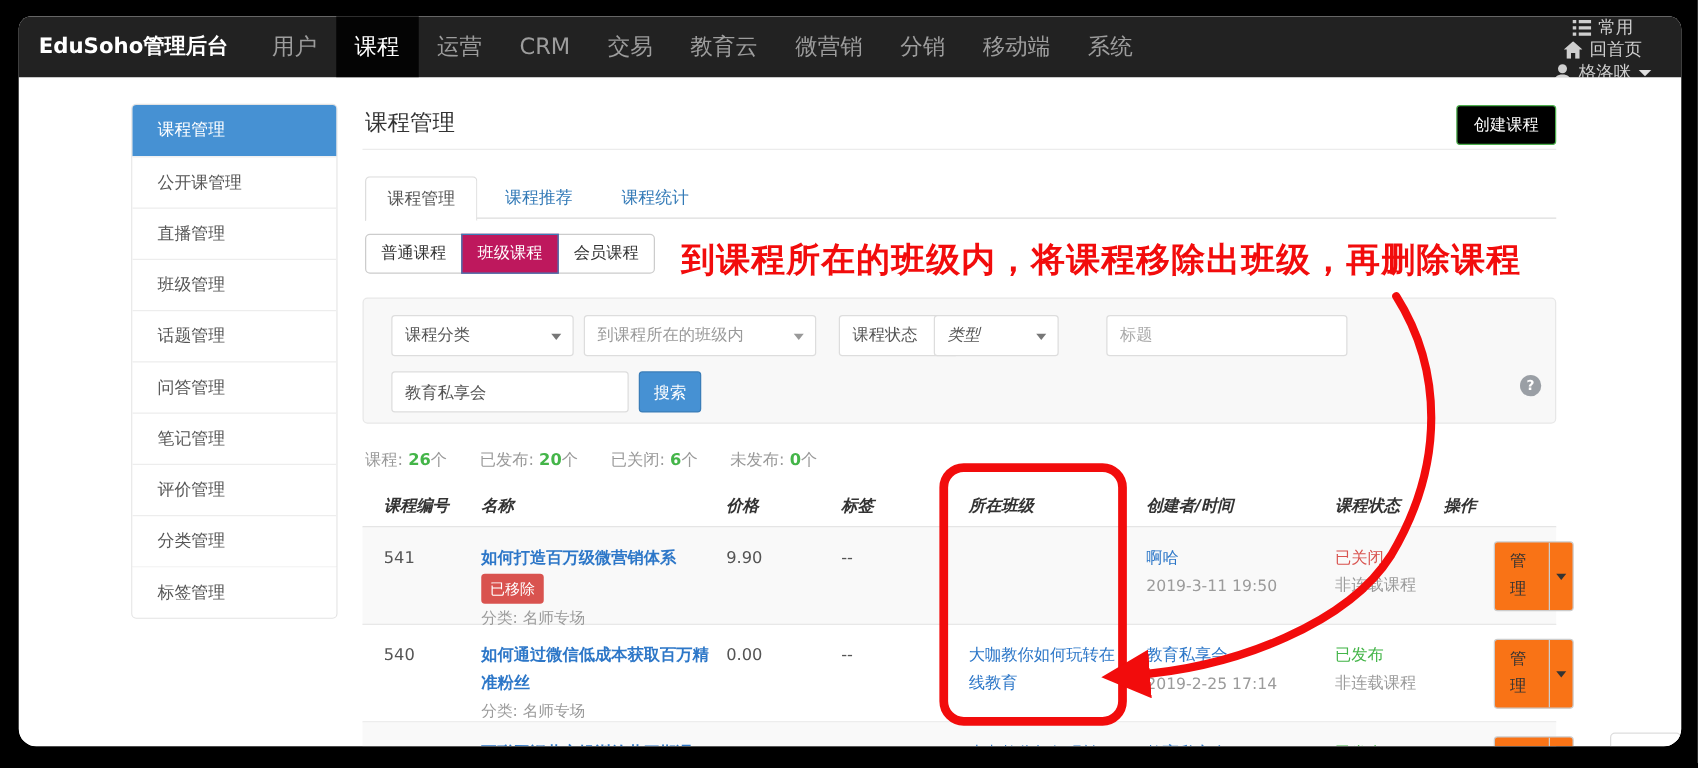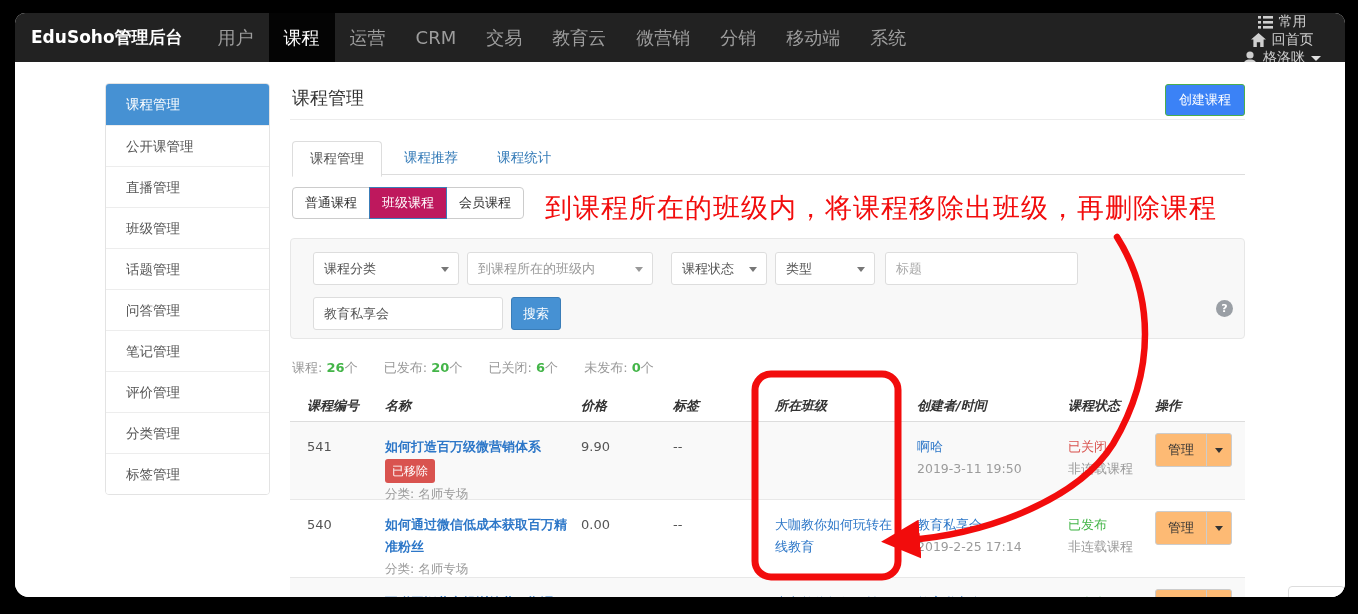--- a/index.html
+++ b/index.html
@@ -29,38 +29,38 @@
              border:1px solid #e3e3e3; border-radius:4px; }
   .side-item { height:41px; line-height:40px; padding-left:20px; font-size:13.5px; color:#555;
                border-top:1px solid #ededed; cursor:pointer; background:#fff; }
   .side-item:first-child { border-top:none; border-radius:3px 3px 0 0; }
   .side-item:last-child { border-radius:0 0 3px 3px; }
   .side-item.active { background:#4691d3; color:#fff; border-top:none; }
 
   
   .main { position:absolute; left:275px; top:0; width:955px; height:535px; }
   .page-title { position:absolute; left:2px; top:24px; font-size:18px; color:#333; }
-  .create-btn { position:absolute; right:0; top:22px; background:#3b82f6; border:1px solid #4cae4c;
+  .create-btn { position:absolute; right:0; top:22px; background:#000000; border:1px solid #4cae4c;
                 color:#fff; font-size:13px; padding:6px 13px; border-radius:3px; cursor:pointer; }
   .title-divider { position:absolute; left:0; top:57px; width:955px; border-bottom:1px solid #ececec; }
 
   .tabs { position:absolute; left:2px; top:78px; width:953px; height:35px; border-bottom:1px solid #ddd; }
   .tab { display:inline-block; font-size:13.5px; padding:8px 17px; cursor:pointer; color:#337ab7; }
   .tab.active { background:#fff; color:#555; border:1px solid #ddd; border-bottom:1px solid #fff;
                 border-radius:4px 4px 0 0; position:relative; top:1px; }
 
   .type-group { position:absolute; left:2px; top:125px; display:flex; }
   .type-btn { font-size:13px; color:#333; background:#fff; border:1px solid #ccc; height:32px;
               padding:0 12px; line-height:30px; cursor:pointer; margin-left:-1px; }
   .type-btn:first-child { border-radius:4px 0 0 4px; margin-left:0; }
   .type-btn:last-child { border-radius:0 4px 4px 0; }
   .type-btn.active { background:#be185d; border-color:#3a7db8; color:#fff; z-index:2; }
 
   .annotation-text { position:absolute; left:255px; top:128px; width:700px; color:#f20c0c;
-                     font-size:27px; font-weight:normal; letter-spacing:1px; white-space:nowrap; }
+                     font-size:27px; font-weight:bold; letter-spacing:1px; white-space:nowrap; }
 
   
   .filter-panel { position:absolute; left:0; top:176px; width:955px; height:101px;
                   background:#f8f8f8; border:1px solid #e7e7e7; border-radius:4px; }
   .fake-select { position:absolute; height:33px; background:#fff; border:1px solid #ddd; border-radius:3px;
                  font-size:13px; color:#555; line-height:31px; padding:0 22px 0 10px; cursor:pointer; }
   .fake-select .sel-caret { position:absolute; right:9px; top:14px; width:0; height:0;
                  border-left:4px solid transparent; border-right:4px solid transparent; border-top:5px solid #777; }
   .fake-select.muted { color:#999; }
   .fake-select.muted .sel-caret { border-top-color:#999; }
@@ -90,21 +90,21 @@
   .th.c-name,.th.c-class { width:auto; }
   .blue-link { color:#2d77c8; font-weight:bold; text-decoration:none; cursor:pointer; }
   .removed-badge { display:inline-block; background:#d9534f; color:#fff; font-size:12px;
                    padding:1px 7px; border-radius:3px; margin-top:1px; }
   .cat-line { color:#9b9b9b; font-size:12.5px; }
   .time-line { color:#9b9b9b; font-size:12.5px; }
   .status-closed { color:#d9534f;text-align:right; }
   .status-published { color:#44b549; }
   .status-note { color:#9b9b9b; }
   .manage-btn { display:inline-flex; margin-top:-3px; border:1px solid #ccc; border-radius:3px;
-                overflow:hidden; background:#fdba74; cursor:pointer; }
+                overflow:hidden; background:#f97316; cursor:pointer;margin-left:40px; }
   .manage-label { font-size:13px; color:#333; padding:5px 12px; border-right:1px solid #ccc; }
   .manage-caret-box { width:24px; display:flex; align-items:center; justify-content:center; }
   .manage-caret { width:0; height:0; border-left:4px solid transparent; border-right:4px solid transparent;
                   border-top:5px solid #333; }
 
   
   .overlay-svg { position:absolute; left:0; top:0; width:1330px; height:535px; pointer-events:none; z-index:40; }
 
   
   .floating-widget { position:absolute; left:1273px; top:524px; width:57px; height:30px;
@@ -201,21 +201,21 @@
             <span class="sel-caret"></span>
           </div>
           <div class="fake-select muted" style="left:176px; top:13px; width:186px;">
             <span>到课程所在的班级内</span>
             <span class="sel-caret"></span>
           </div>
           <div class="fake-select" style="left:380px; top:13px; width:96px;">
             <span>课程状态</span>
             <span class="sel-caret"></span>
           </div>
-          <div class="fake-select" style="left:484px; top:13px; width:100px;">
+          <div class="fake-select" style="left:456px; top:13px; width:100px;font-style:italic;">
             <span>类型</span>
             <span class="sel-caret"></span>
           </div>
           <input class="flt-input" style="left: 594px; top: 13px; width: 193px;" placeholder="标题">
           <input class="flt-input" style="left: 22px; top: 58px; width: 190px;" value="教育私享会">
           <button class="search-btn">搜索</button>
           <div class="help-circle">?</div>
         </div>
 
         <div class="stats">

